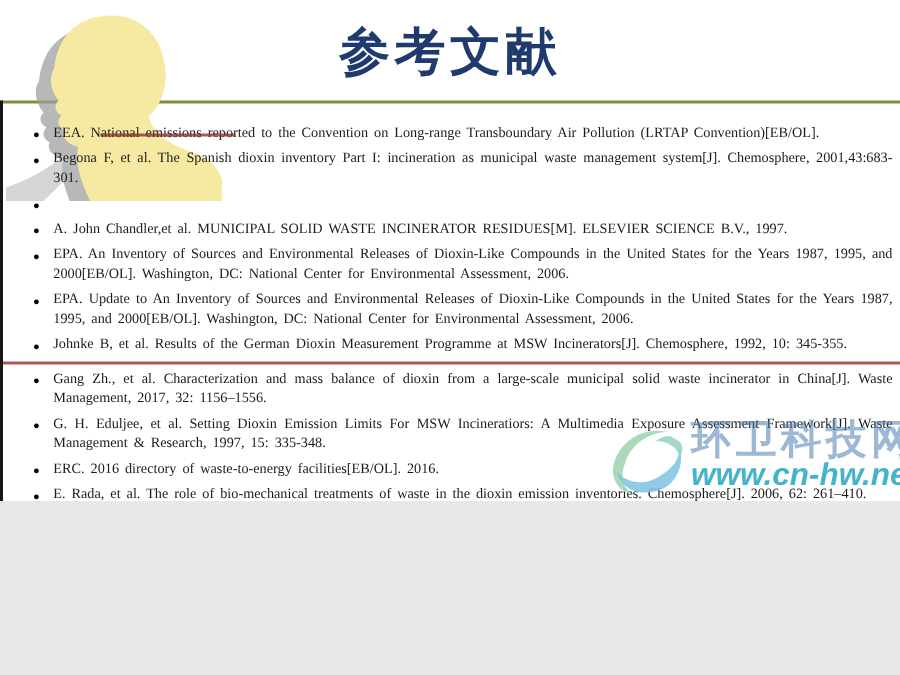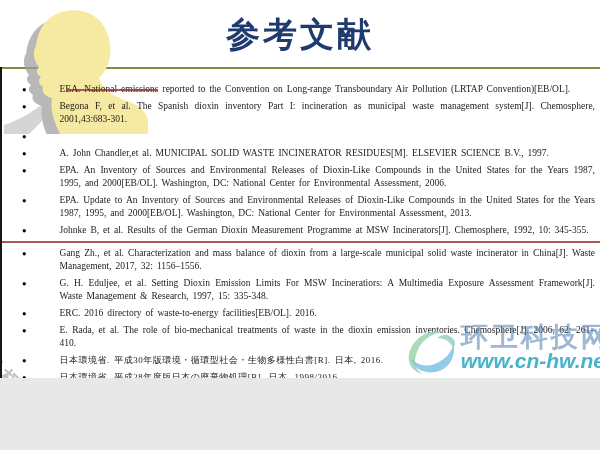--- a/index.html
+++ b/index.html
@@ -1,17 +1,17 @@
 <!DOCTYPE html>
 <html><head>
 <meta charset="utf-8">
 <style>
   html,body{margin:0;padding:0;background:#e8e8e8;}
   .slide{
-    position:relative;width:600px;height:378px;background:#ffffff;
+    position:relative;width:600px;height:334px;background:#ffffff;
     overflow:hidden;font-family:"Liberation Serif",serif;
   }
   .slide-title{
     position:absolute;top:12px;left:0;width:100%;text-align:center;
     font-family:"Liberation Sans",sans-serif;font-weight:bold;
     font-size:34px;letter-spacing:3px;color:#1f3a6e;z-index:1;margin:0;
   }
   .header-line{
     position:absolute;top:67px;left:0;right:0;height:2px;
     background:#76923c;z-index:1;
@@ -22,21 +22,21 @@
     background:#161616;z-index:6;
   }
   .ref-list{
     position:absolute;top:83px;left:22px;right:5px;z-index:3;
   }
   .ref-item{
     position:relative;display:flex;gap:9px;margin-bottom:4px;
     font-size:9.5px;line-height:13px;color:#1b1b1b;
   }
   .bullet{flex:0 0 auto;font-size:7.5px;line-height:13px;color:#000;}
-  .ref-text{word-spacing:1.6px;text-align:justify;margin-left:24px;}
+  .ref-text{word-spacing:1.6px;text-align:justify;}
   .ref-item.cjk .ref-text{font-size:9px;color:#23231f;letter-spacing:0.5px;}
   .divider{
     height:1.5px;background:#a03a32;opacity:.85;
     margin:2px -5px 4px -22px;
   }
   .strike-artifact{
     position:absolute;left:45px;top:6px;width:90px;height:1.5px;
     background:#8f352d;opacity:.8;pointer-events:none;
   }
   .wm-copy{
@@ -95,21 +95,21 @@
       <div class="ref-item">
         <span class="bullet">●</span>
         <span class="ref-text">A. John Chandler,et al. MUNICIPAL SOLID WASTE INCINERATOR RESIDUES[M]. ELSEVIER SCIENCE B.V., 1997.</span>
       </div>
       <div class="ref-item">
         <span class="bullet">●</span>
         <span class="ref-text">EPA. An Inventory of Sources and Environmental Releases of Dioxin-Like Compounds in the United States for the Years 1987, 1995, and 2000[EB/OL]. Washington, DC: National Center for Environmental Assessment, 2006.</span>
       </div>
       <div class="ref-item">
         <span class="bullet">●</span>
-        <span class="ref-text">EPA. Update to An Inventory of Sources and Environmental Releases of Dioxin-Like Compounds in the United States for the Years 1987, 1995, and 2000[EB/OL]. Washington, DC: National Center for Environmental Assessment, 2013.</span>
+        <span class="ref-text">EPA. Update to An Inventory of Sources and Environmental Releases of Dioxin-Like Compounds in the United States for the Years 1987, 1995, and 2000[EB/OL]. Washington, DC: National Center for Environmental Assessment, 2006.</span>
       </div>
       <div class="ref-item">
         <span class="bullet">●</span>
         <span class="ref-text">Johnke B, et al. Results of the German Dioxin Measurement Programme at MSW Incinerators[J]. Chemosphere, 1992, 10: 345-355.</span>
       </div>
       <div class="divider"></div>
       <div class="ref-item">
         <span class="bullet">●</span>
         <span class="ref-text">Gang Zh., et al. Characterization and mass balance of dioxin from a large-scale municipal solid waste incinerator in China[J]. Waste Management, 2017, 32: 1156–1556.</span>
       </div>

